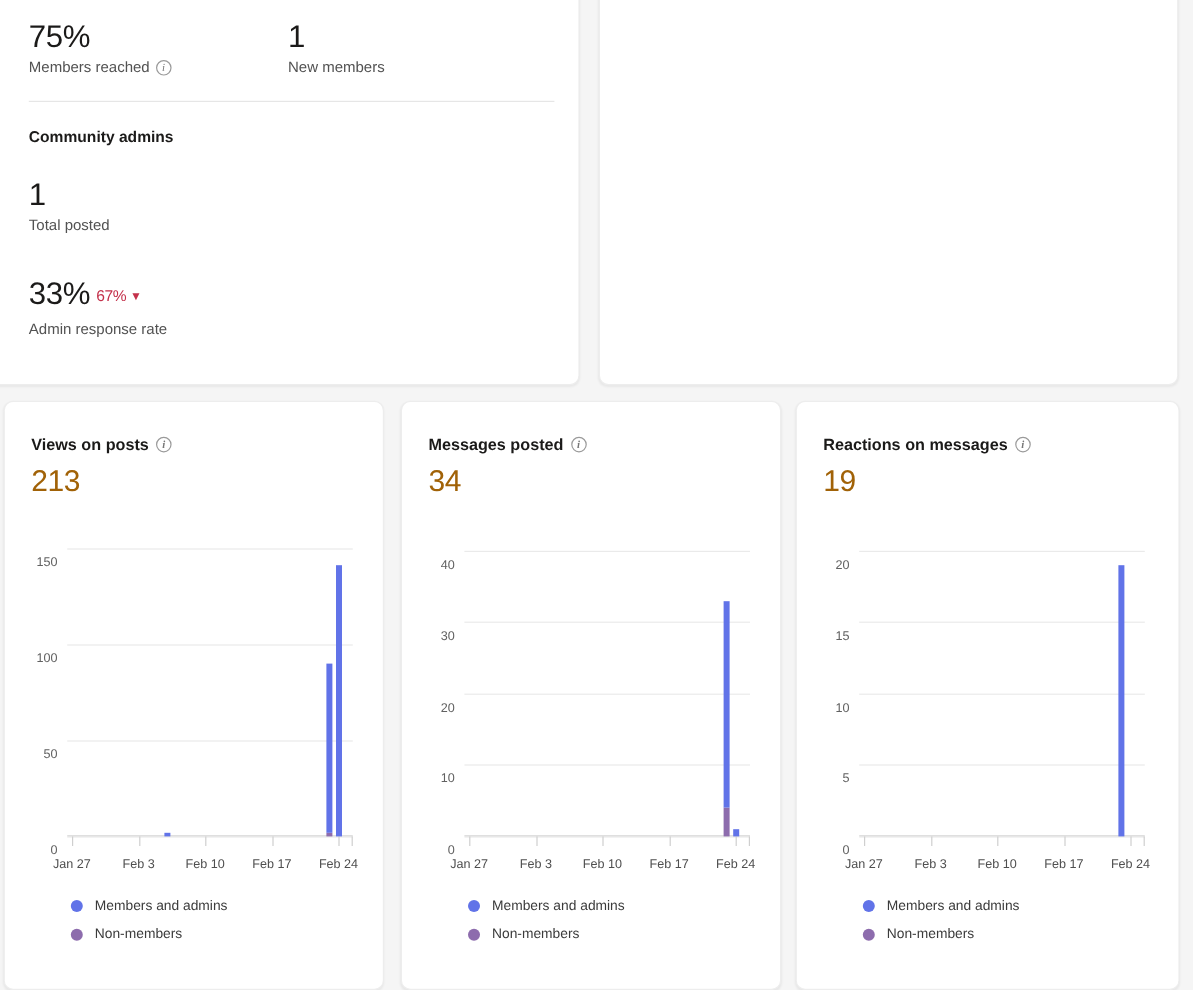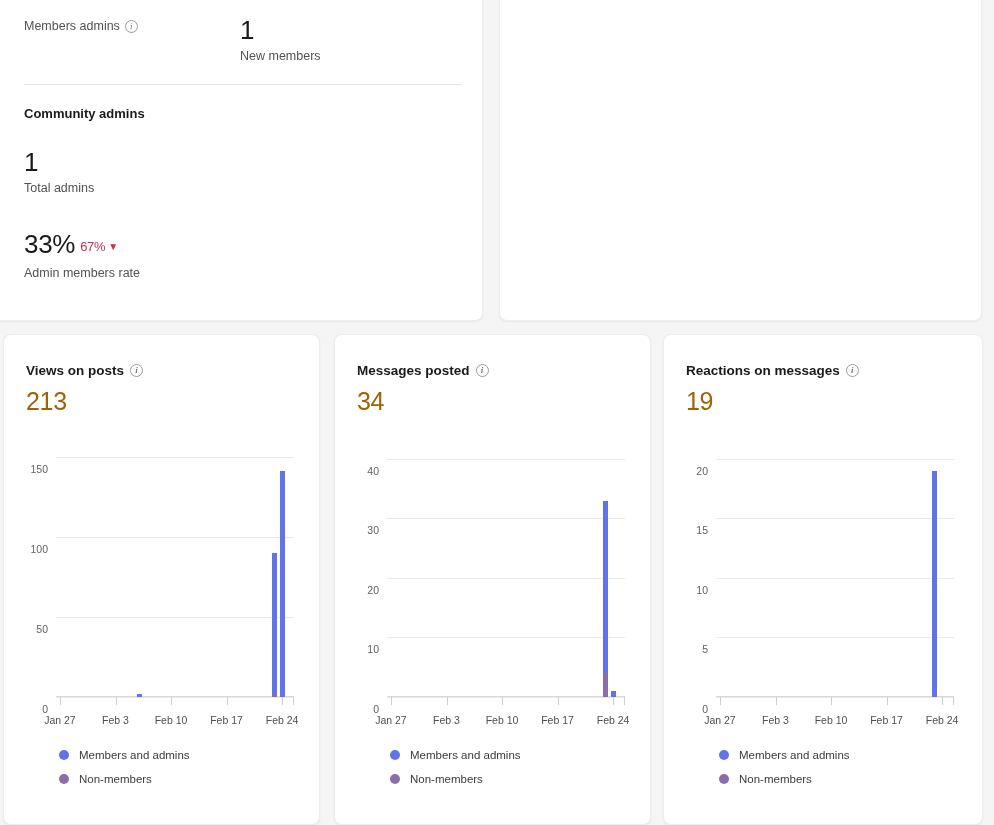--- a/index.html
+++ b/index.html
@@ -192,46 +192,47 @@
   .chart-legend .legend-dot { width: 10px; height: 10px; margin-right: 10px; }
 </style>
 </head>
 <body>
 
 <div class="page">
 
   <div class="card" id="card-community">
 
     <div class="stat" style="left:33px; top:74px;">
+      <div class="stat-value">75%</div>
       <div class="stat-label">
-        <span>Members admins</span>
+        <span>Members reached</span>
         <span class="info-icon"></span>
       </div>
     </div>
 
     <div class="stat" style="left:249px; top:74px;">
       <div class="stat-value">1</div>
       <div class="stat-label">New members</div>
     </div>
 
     <div class="divider" style="left:33px; top:143px; width:438px;"></div>
 
     <div class="section-title" style="left:33px; top:165px;">Community admins</div>
 
     <div class="stat" style="left:33px; top:206px;">
       <div class="stat-value">1</div>
-      <div class="stat-label">Total admins</div>
+      <div class="stat-label">Total posted</div>
     </div>
 
 
     <div class="stat" style="left:33px; top:288px;">
       <div class="stat-value">
         <span>33%</span><span class="delta">67%</span><span class="delta-arrow">▼</span>
       </div>
-      <div class="stat-label">Admin members rate</div>
+      <div class="stat-label">Admin response rate</div>
     </div>
   </div>
 
   <div class="card" id="card-types">
     
     
   </div>
 
   <div class="card" id="card-views">
     <div class="chart-title">

